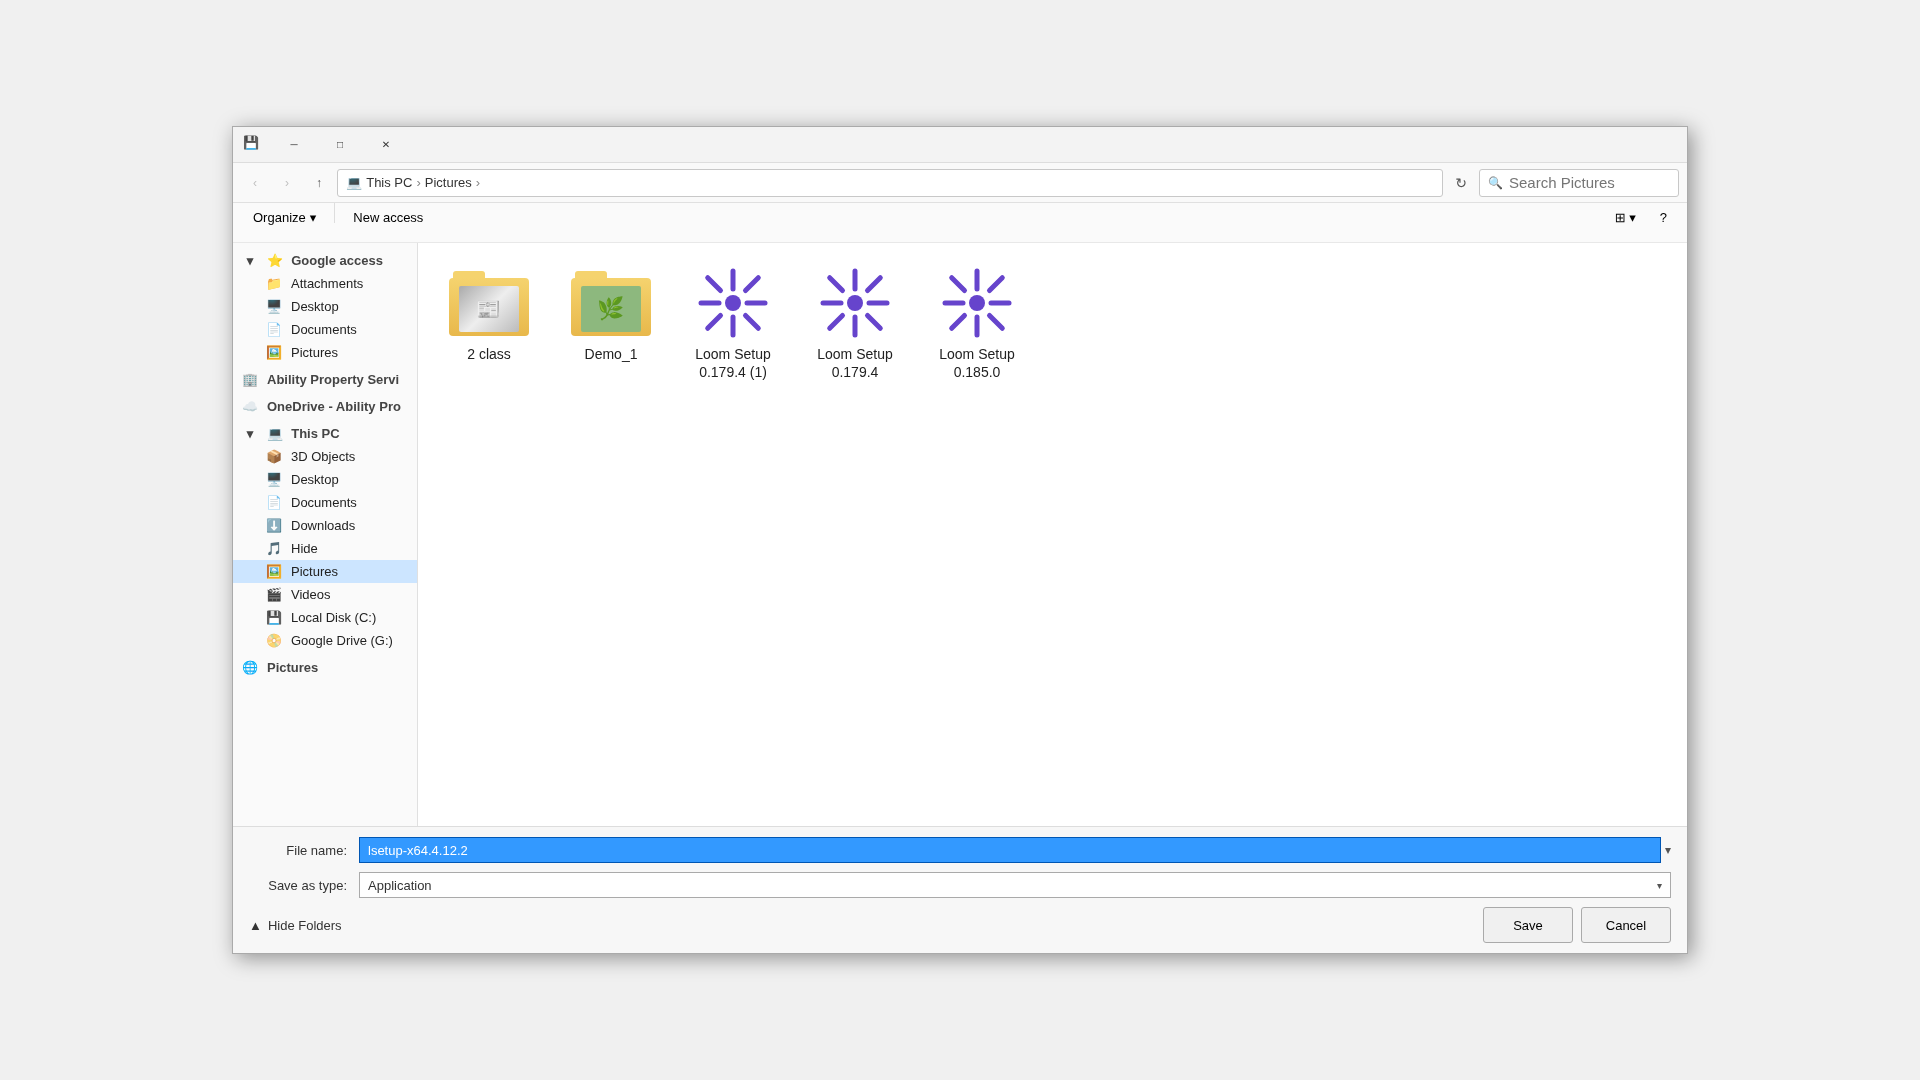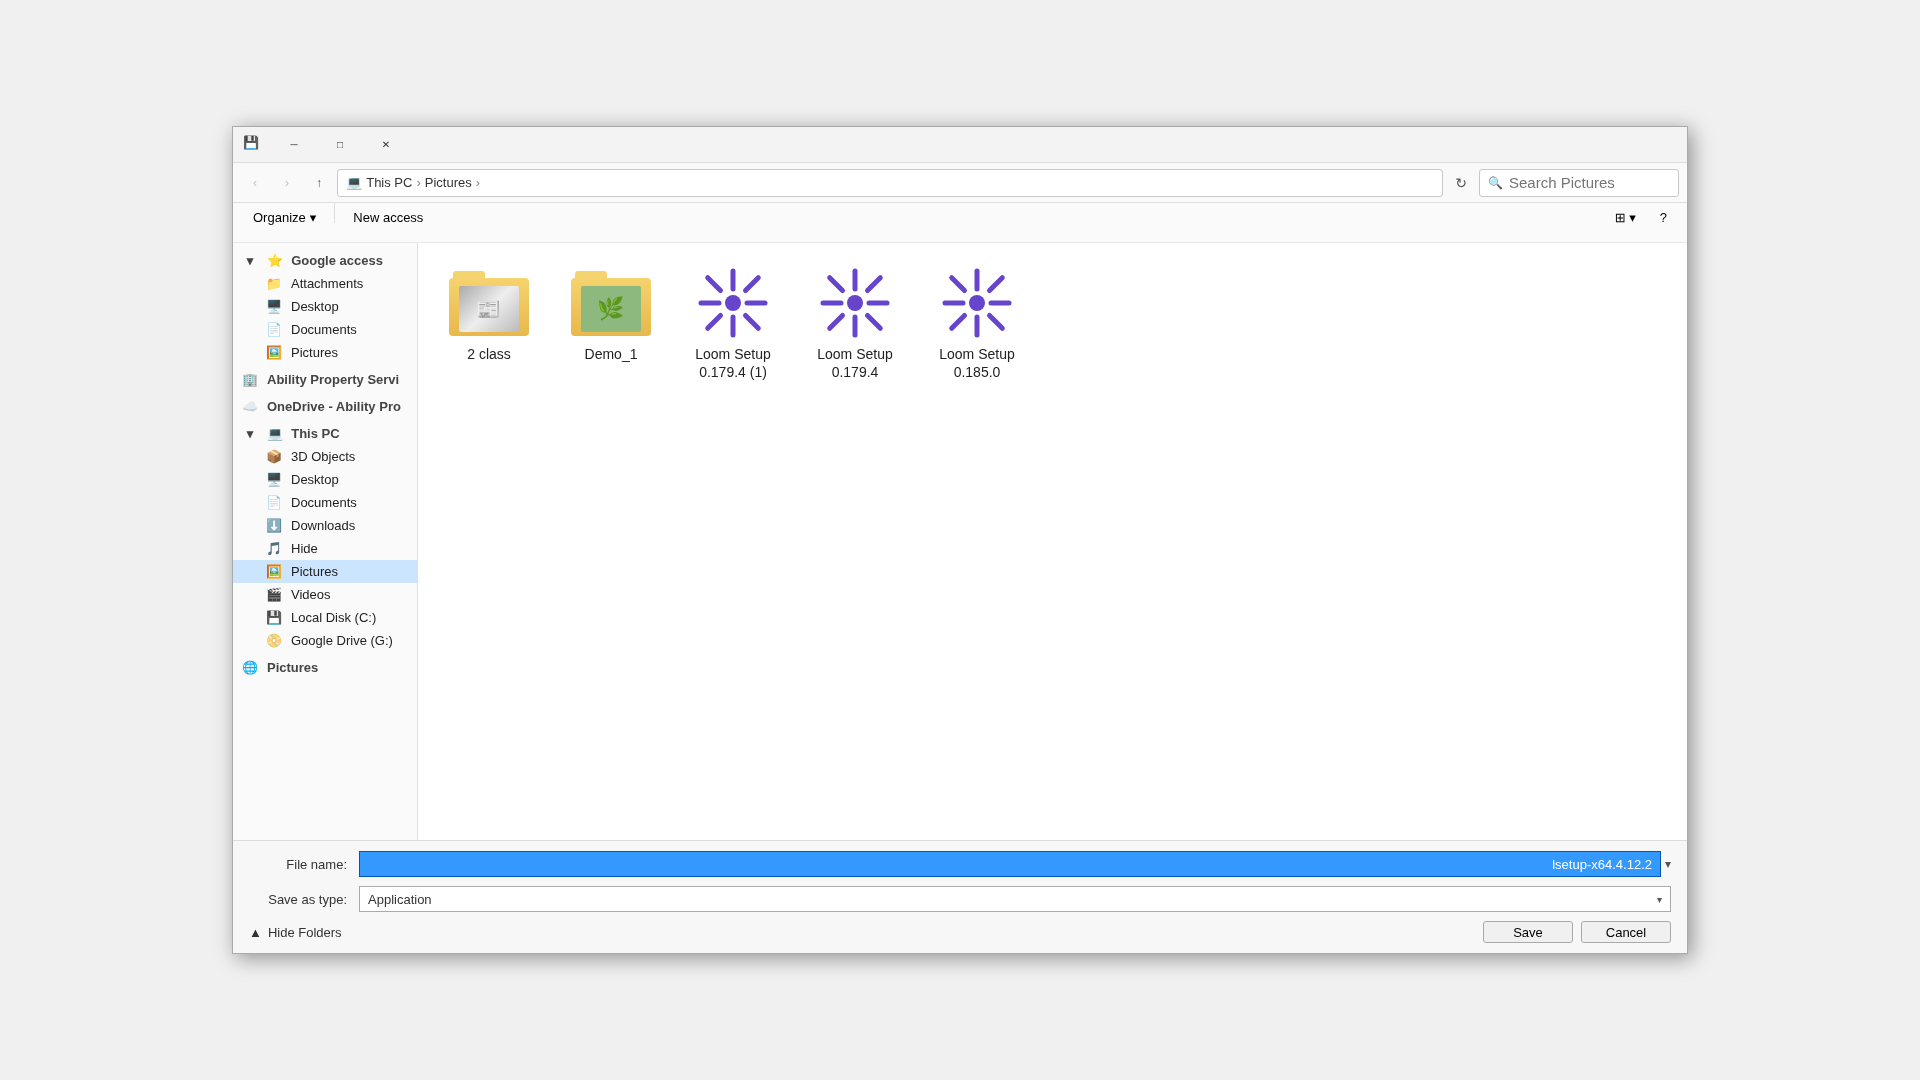--- a/index.html
+++ b/index.html
@@ -288,21 +288,20 @@
       outline: none;
       padding: 0 8px;
       font-size: 13px;
       background: #fff;
       color: #333;
     }
     .field-input.highlighted {
       background: #3399ff;
       color: #fff;
       border: 1px solid #0056b3;
-      text-align: right;
     }
     .field-dropdown {
       flex: 1;
       height: 26px;
       border: 1px solid #aaa;
       background: #fff;
       display: flex;
       align-items: center;
       justify-content: space-between;
       padding: 0 8px;
@@ -326,21 +325,21 @@
       background: none;
       border: none;
     }
     .action-buttons {
       margin-left: auto;
       display: flex;
       gap: 8px;
     }
     .action-btn {
       width: 90px;
-      height: 22px;
+      height: 36px;
       border: 1px solid #aaa;
       background: #f0f0f0;
       cursor: pointer;
       font-size: 13px;
       border-radius: 3px;
     }
     .action-btn.primary {
       background: #f0f0f0;
       border: 1px solid #aaa;
     }

